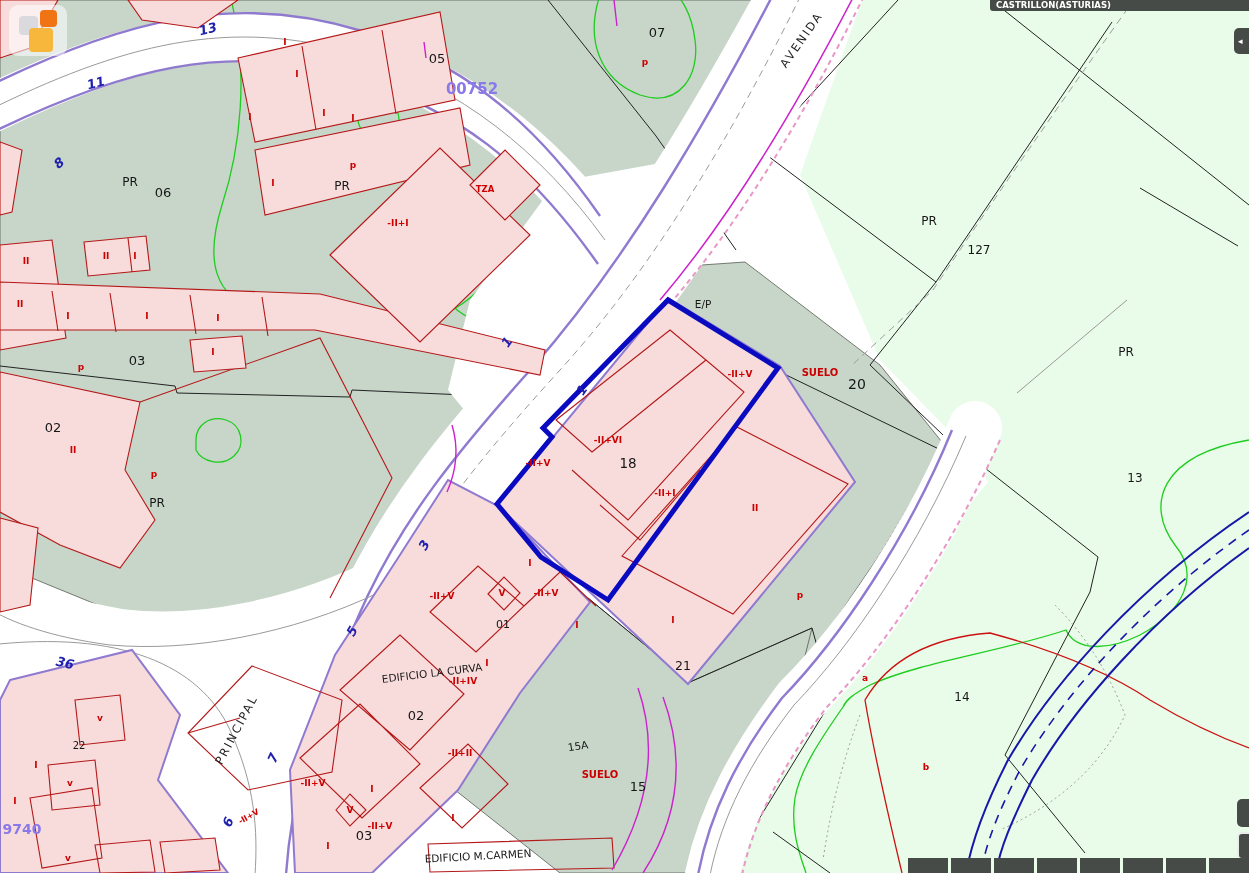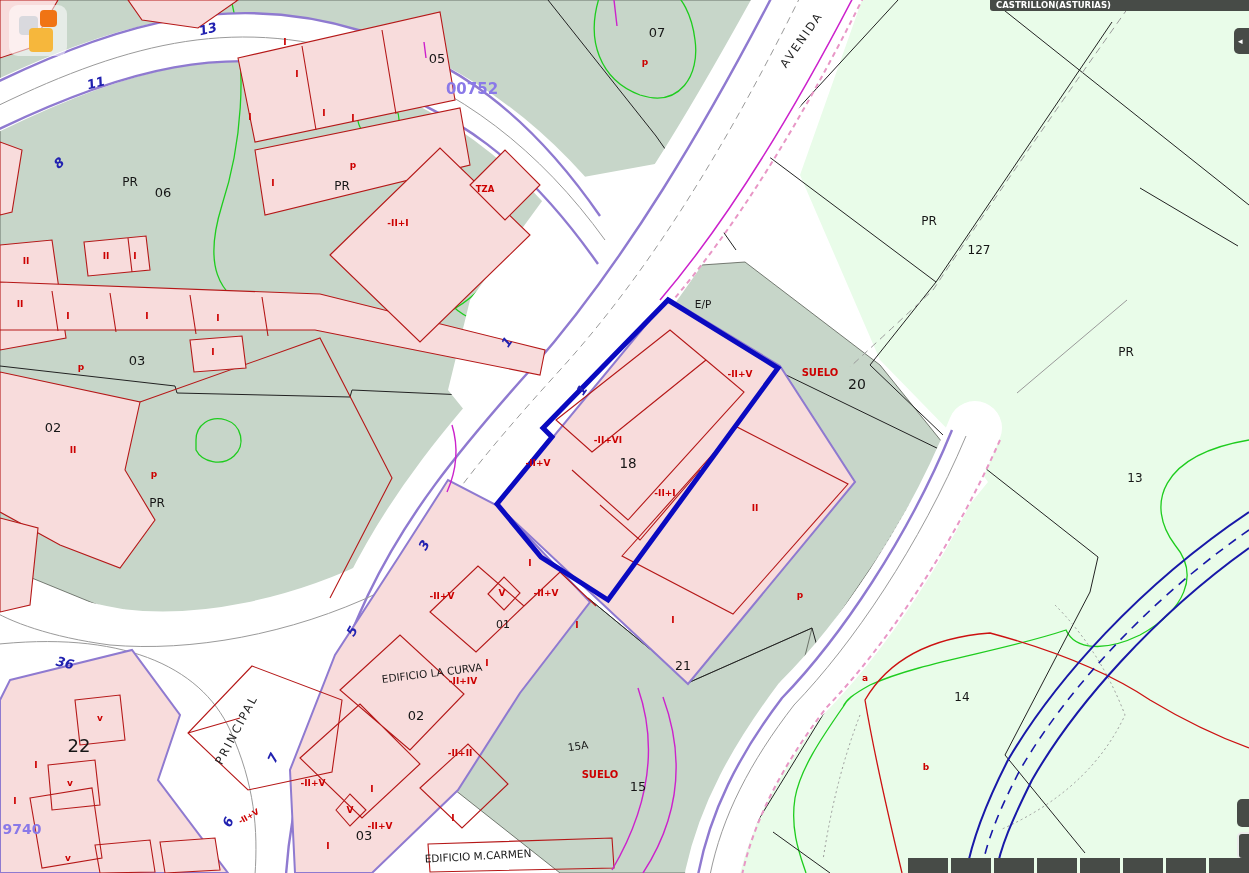--- a/index.html
+++ b/index.html
@@ -176,21 +176,21 @@
     <div class="lbl k" style="left: 163px; top: 192px; transform: translate(-50%, -50%);">06</div>
     <div class="lbl k" style="left: 342px; top: 186px; font-size: 12px; transform: translate(-50%, -50%);">PR</div>
     <div class="lbl k" style="left: 137px; top: 360px; transform: translate(-50%, -50%);">03</div>
     <div class="lbl k" style="left: 53px; top: 427px; transform: translate(-50%, -50%);">02</div>
     <div class="lbl k" style="left: 157px; top: 503px; font-size: 12px; transform: translate(-50%, -50%);">PR</div>
     <div class="lbl k" style="left: 703px; top: 304px; font-size: 10.5px; transform: translate(-50%, -50%);">E/P</div>
     <div class="lbl k" style="left: 628px; top: 464px; font-size: 13.5px; transform: translate(-50%, -50%);">18</div>
     <div class="lbl k" style="left: 822px; top: 384px; font-size: 14px; transform: translate(-50%, -50%); margin-left: 35px;">20</div>
     <div class="lbl k" style="left: 503px; top: 612px; font-size: 11px; transform: translate(-50%, -50%); margin-top: 12px;">01</div>
     <div class="lbl k" style="left: 683px; top: 666px; font-size: 12.5px; transform: translate(-50%, -50%);">21</div>
-    <div class="lbl k" style="left: 79px; top: 746px; font-size: 18px; transform: translate(-50%, -50%);">22</div>
+    <div class="lbl k" style="left: 79px; top: 746px; font-size: 10px; transform: translate(-50%, -50%);">22</div>
     <div class="lbl k" style="left: 416px; top: 715px; transform: translate(-50%, -50%);">02</div>
     <div class="lbl k" style="left: 364px; top: 835px; transform: translate(-50%, -50%);">03</div>
     <div class="lbl k" style="left: 578px; top: 746px; font-size: 10.5px; transform: translate(-50%, -50%) rotate(-8deg);">15A</div>
     <div class="lbl k" style="left: 598px; top: 786px; transform: translate(-50%, -50%); margin-left: 40px;">15</div>
     <div class="lbl k" style="left: 979px; top: 250px; font-size: 12px; transform: translate(-50%, -50%);">127</div>
     <div class="lbl k" style="left: 929px; top: 221px; font-size: 12px; transform: translate(-50%, -50%);">PR</div>
     <div class="lbl k" style="left: 1126px; top: 352px; font-size: 12px; transform: translate(-50%, -50%);">PR</div>
     <div class="lbl k" style="left: 1135px; top: 478px; font-size: 12px; transform: translate(-50%, -50%);">13</div>
     <div class="lbl k" style="left: 962px; top: 697px; font-size: 12px; transform: translate(-50%, -50%);">14</div>
     <div class="lbl k" style="left: 432px; top: 673px; font-size: 10.5px; transform: translate(-50%, -50%) rotate(-7deg);">EDIFICIO LA CURVA</div>

